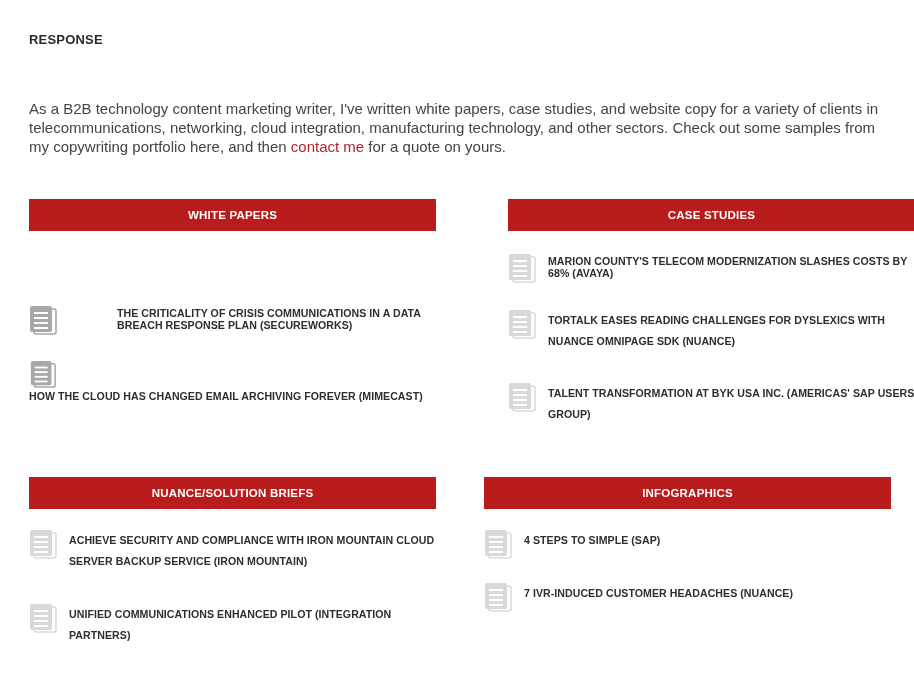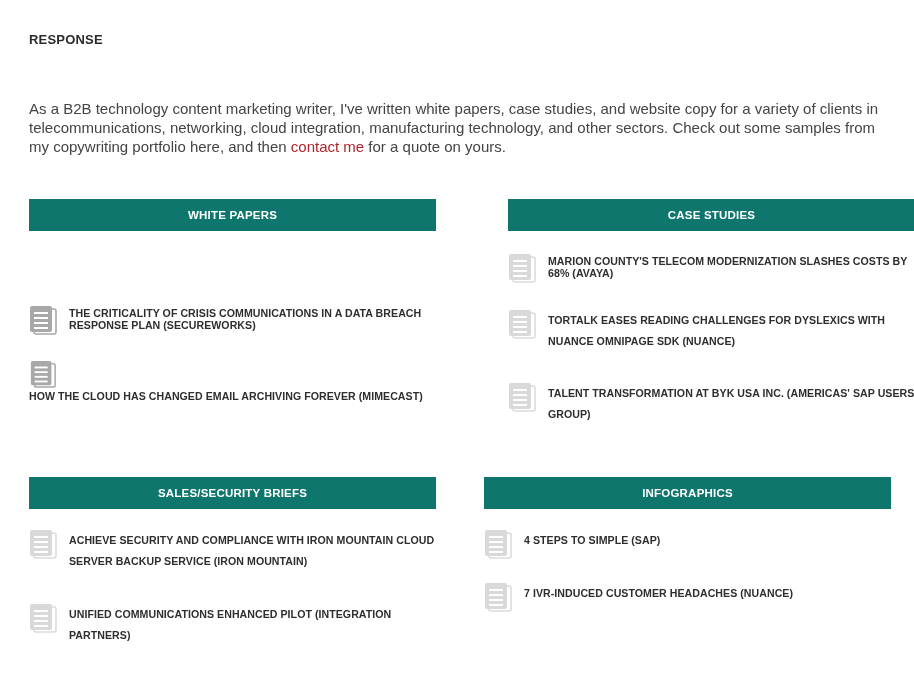--- a/index.html
+++ b/index.html
@@ -36,21 +36,21 @@
   .intro a {
     color: #b0232a;
     text-decoration: none;
   }
   .section {
     position: absolute;
     width: 407px;
   }
   .section-header {
     height: 32px;
-    background: #0f766e;
+    background: #b91c1c;
     color: #ffffff;
     font-size: 11.5px;
     font-weight: bold;
     text-align: center;
     line-height: 32px;
     letter-spacing: 0.2px;
   }
   .item {
     position: absolute;
     left: 0;
@@ -102,21 +102,21 @@
 <div class="page-title">RESPONSE</div>
 
 <p class="intro" style="margin:0"><span>As a B2B technology content marketing writer, I've written white papers, case studies, and website copy for a variety of clients in telecommunications, networking, cloud integration, manufacturing technology, and other sectors. Check out some samples from my copywriting portfolio here, and then </span><a href="#">contact me</a><span> for a quote on yours.</span></p>
 
 <div class="section" style="left:29px; top:199px; height:220px;">
   <div class="section-header">WHITE PAPERS</div>
   <div class="item" style="top:106px;">
     <svg class="icon">
         <use href="#doc-dark"></use>
       </svg>
-    <span class="title tight" style="margin-top:2px;">THE CRITICALITY OF CRISIS COMMUNICATIONS IN A DATA BREACH RESPONSE PLAN (SECUREWORKS)</span>
+    <span class="title tight" style="margin-top:2px;margin-left:48px;">THE CRITICALITY OF CRISIS COMMUNICATIONS IN A DATA BREACH RESPONSE PLAN (SECUREWORKS)</span>
   </div>
   <div class="item" style="top:161px;flex-direction:column;">
     <svg class="icon">
         <use href="#doc-dark"></use>
       </svg>
     <span class="title tight" style="margin-top:2px;">HOW THE CLOUD HAS CHANGED EMAIL ARCHIVING FOREVER (MIMECAST)</span>
   </div>
 </div>
 
 <div class="section" style="left:508px; top:199px; height:240px;">
@@ -135,21 +135,21 @@
   </div>
   <div class="item" style="top:183px;">
     <svg class="icon">
         <use href="#doc-light"></use>
       </svg>
     <span class="title loose" style="margin-top:1px;">TALENT TRANSFORMATION AT BYK USA INC. (AMERICAS' SAP USERS GROUP)</span>
   </div>
 </div>
 
 <div class="section" style="left:29px; top:477px; height:180px;">
-  <div class="section-header">SALES/SECURITY BRIEFS</div>
+  <div class="section-header">NUANCE/SOLUTION BRIEFS</div>
   <div class="item" style="top:52px;">
     <svg class="icon">
         <use href="#doc-light"></use>
       </svg>
     <span class="title loose" style="margin-top:1px;">ACHIEVE SECURITY AND COMPLIANCE WITH IRON MOUNTAIN CLOUD SERVER BACKUP SERVICE (IRON MOUNTAIN)</span>
   </div>
   <div class="item" style="top:126px;">
     <svg class="icon">
         <use href="#doc-light"></use>
       </svg>

